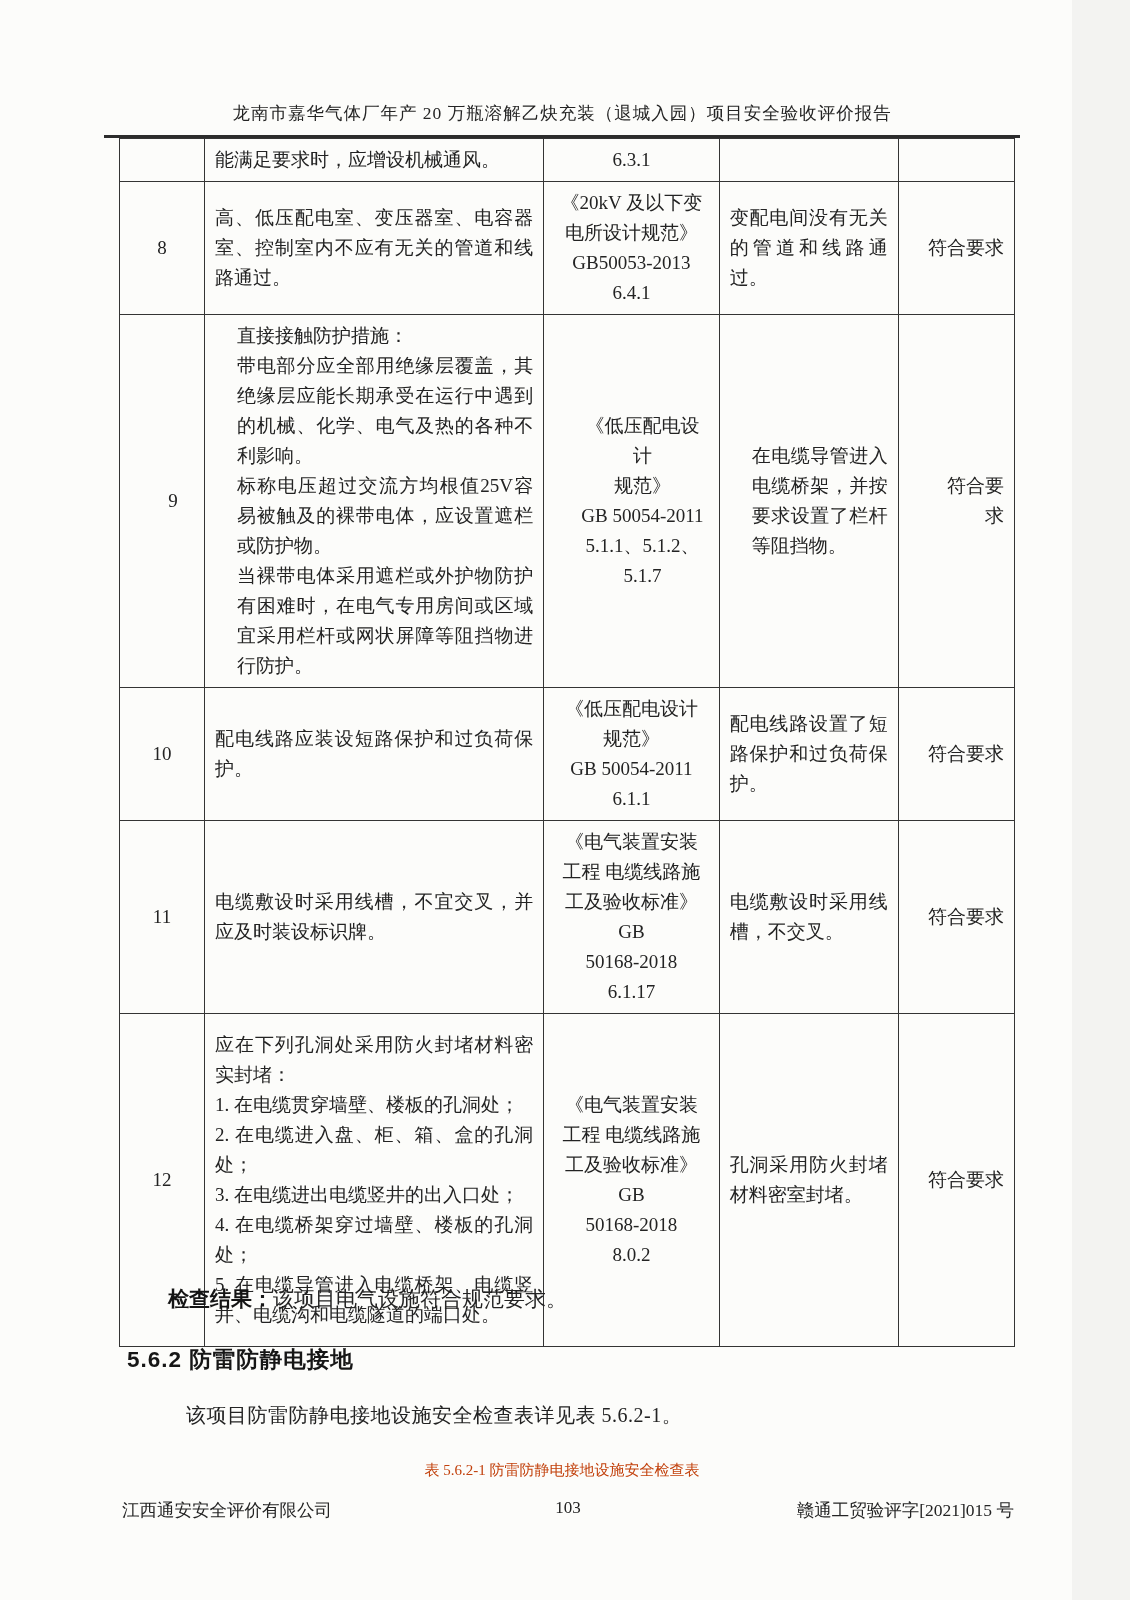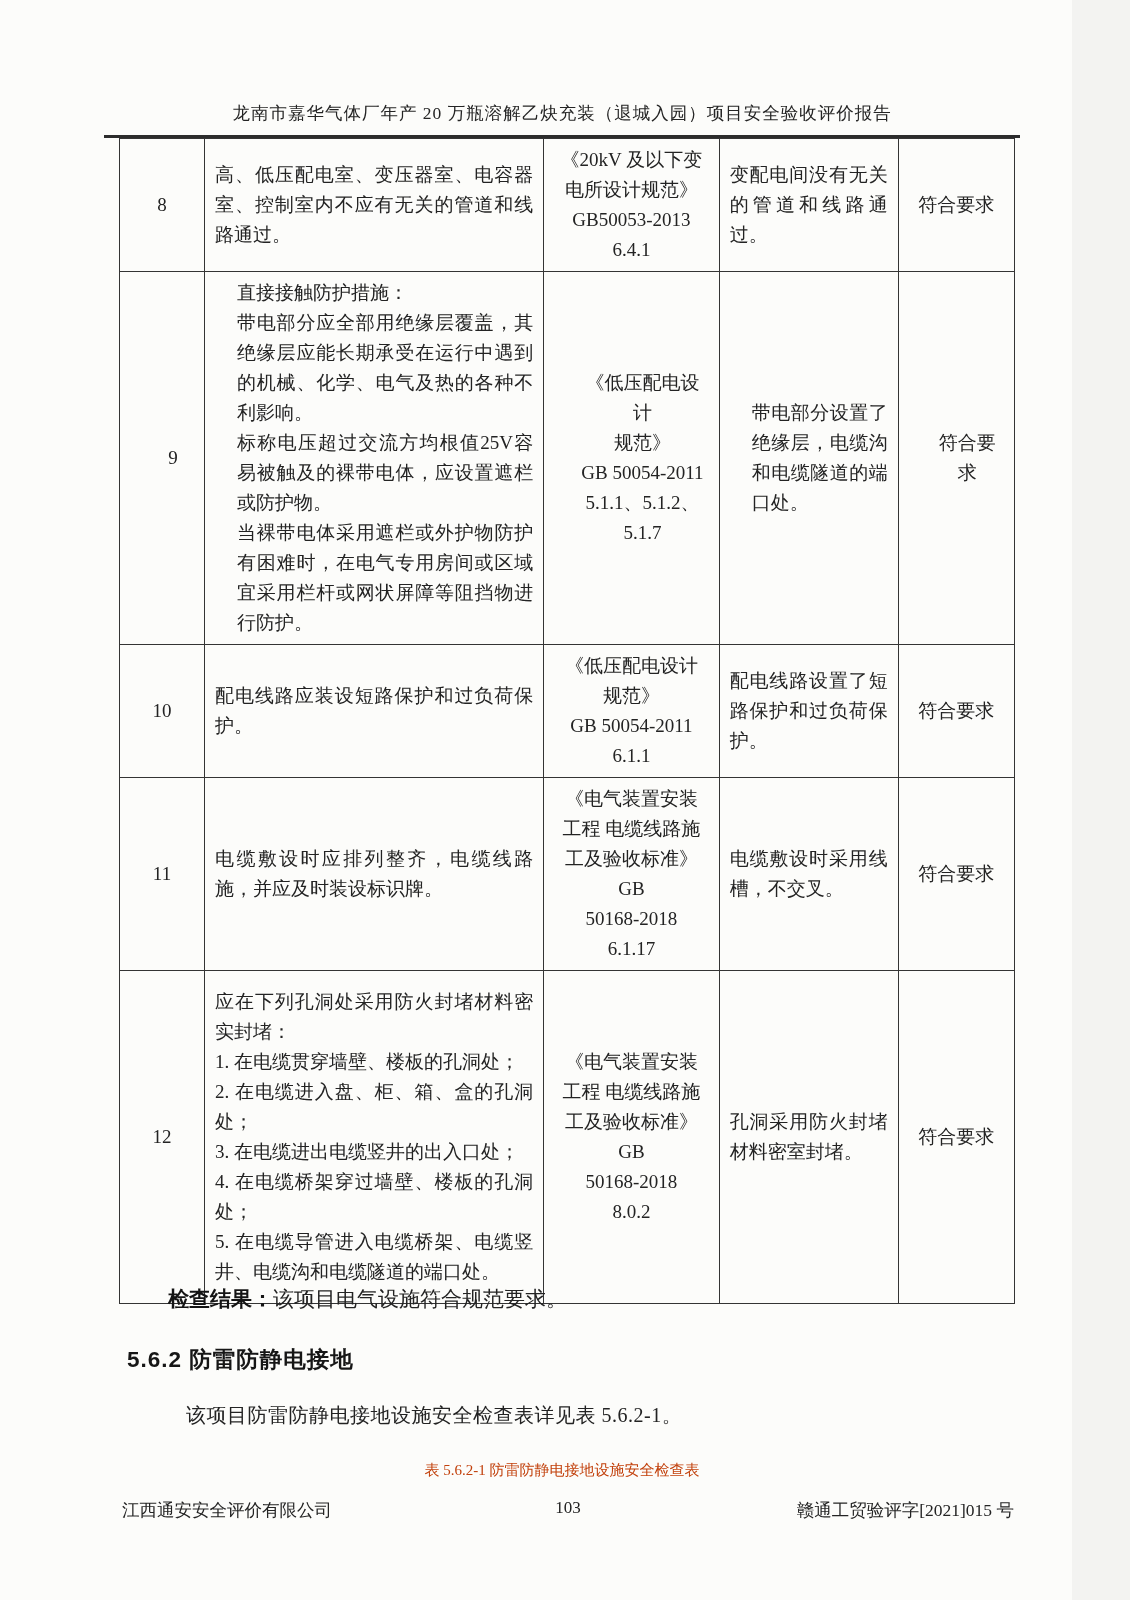--- a/index.html
+++ b/index.html
@@ -40,21 +40,21 @@
     border: 1.6px solid #343434;
     vertical-align: middle;
     line-height: 1.58;
     white-space: pre-line;
     padding: 6px 10px;
   }
   td.c-no     { text-align: center; padding: 2px; }
   td.c-req    { text-align: justify; padding: 8px 13px; }
   td.c-std    { text-align: center; padding: 6px 6px; }
   td.c-act    { text-align: justify; padding: 8px 15px; }
-  td.c-concl  { text-align: center; padding: 2px; }
+  td.c-concl  { text-align: right; padding: 2px; }
   tr.r-cont td { height: 33px; }
   tr.r-8  td { height: 122px; }
   tr.r-9  td { height: 363px; padding-left: 32px; }
   tr.r-10 td { height: 132px; }
   tr.r-11 td { height: 145px; }
   tr.r-12 td { height: 333px; }
   
   .result-line {
     position: absolute; top: 1285px; left: 168px;
     font-size: 21px;
@@ -109,20 +109,27 @@
 
   <table class="checklist">
     <colgroup>
       <col style="width:9.5%">
       <col style="width:37.9%">
       <col style="width:19.6%">
       <col style="width:20.0%">
       <col style="width:13.0%">
     </colgroup>
     <tbody>
+      <tr class="r-cont">
+        <td class="c-no"></td>
+        <td class="c-req">能满足要求时，应增设机械通风。</td>
+        <td class="c-std">6.3.1</td>
+        <td class="c-act"></td>
+        <td class="c-concl"></td>
+      </tr>
       <tr class="r-8">
         <td class="c-no">8</td>
         <td class="c-req">高、低压配电室、变压器室、电容器室、控制室内不应有无关的管道和线路通过。</td>
         <td class="c-std">《20kV 及以下变
 电所设计规范》
 GB50053-2013
 6.4.1</td>
         <td class="c-act">变配电间没有无关的管道和线路通过。</td>
         <td class="c-concl">符合要求</td>
       </tr>
@@ -130,36 +137,36 @@
         <td class="c-no">9</td>
         <td class="c-req">直接接触防护措施：
 带电部分应全部用绝缘层覆盖，其绝缘层应能长期承受在运行中遇到的机械、化学、电气及热的各种不利影响。
 标称电压超过交流方均根值25V容易被触及的裸带电体，应设置遮栏或防护物。
 当裸带电体采用遮栏或外护物防护有困难时，在电气专用房间或区域宜采用栏杆或网状屏障等阻挡物进行防护。</td>
         <td class="c-std">《低压配电设计
 规范》
 GB 50054-2011
 5.1.1、5.1.2、
 5.1.7</td>
-        <td class="c-act">带电部分设置了绝缘层，电缆沟和电缆隧道的端口处。</td>
+        <td class="c-act">在电缆导管进入电缆桥架，并按要求设置了栏杆等阻挡物。</td>
         <td class="c-concl">符合要求</td>
       </tr>
       <tr class="r-10">
         <td class="c-no">10</td>
         <td class="c-req">配电线路应装设短路保护和过负荷保护。</td>
         <td class="c-std">《低压配电设计
 规范》
 GB 50054-2011
 6.1.1</td>
         <td class="c-act">配电线路设置了短路保护和过负荷保护。</td>
         <td class="c-concl">符合要求</td>
       </tr>
       <tr class="r-11">
         <td class="c-no">11</td>
-        <td class="c-req">电缆敷设时应排列整齐，电缆线路施，并应及时装设标识牌。</td>
+        <td class="c-req">电缆敷设时采用线槽，不宜交叉，并应及时装设标识牌。</td>
         <td class="c-std">《电气装置安装
 工程 电缆线路施
 工及验收标准》GB
 50168-2018
 6.1.17</td>
         <td class="c-act">电缆敷设时采用线槽，不交叉。</td>
         <td class="c-concl">符合要求</td>
       </tr>
       <tr class="r-12">
         <td class="c-no">12</td>

